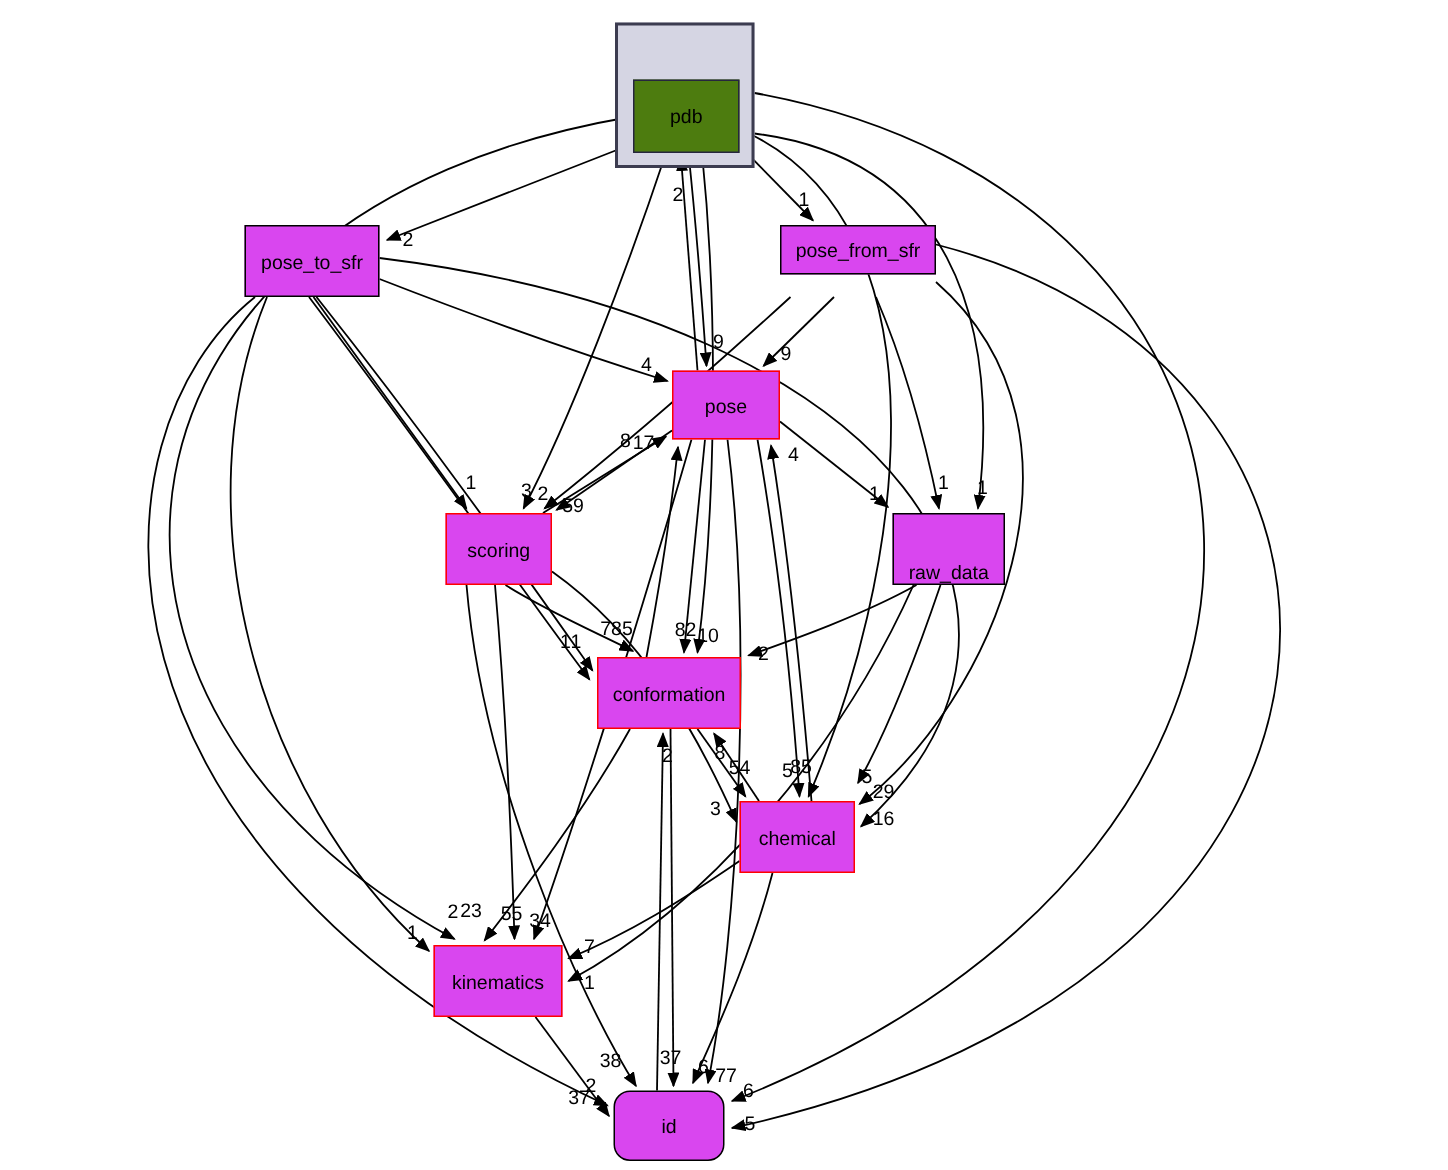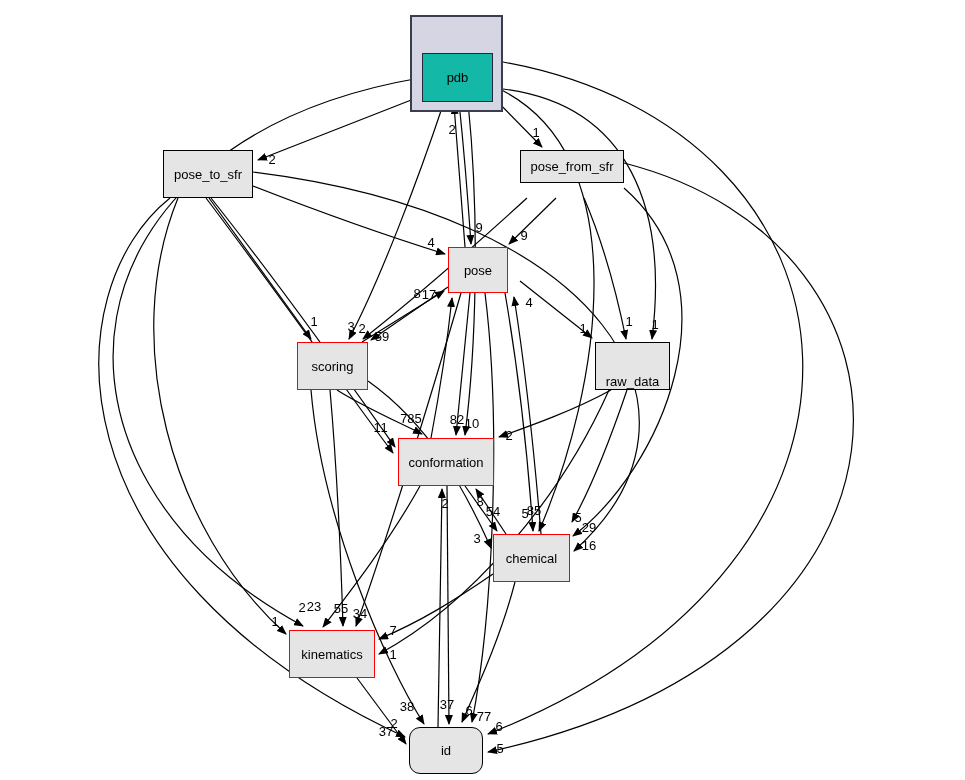--- a/index.html
+++ b/index.html
@@ -4,23 +4,23 @@
 <style>
   html,body{margin:0;padding:0;}
   body{width:965px;height:780px;position:relative;background:#ffffff;
        font-family:"Liberation Sans",sans-serif;overflow:hidden;}
   #graph-svg{position:absolute;left:0;top:0;}
   .edge{fill:none;stroke:#000000;stroke-width:1.2;}
   text.elabel{font-size:13px;fill:#000000;text-anchor:middle;}
   .cluster{position:absolute;background:#d5d5e3;border:2px solid #3c3c50;box-sizing:border-box;}
   .cluster-label{position:absolute;top:5px;left:0;right:0;text-align:center;font-size:13px;color:#c2410c;margin-top:36px;}
   .node{position:absolute;display:flex;align-items:center;justify-content:center;
-        font-size:13px;color:#000;background:#e5e5e5;border:1px solid #000000;box-sizing:border-box;}
+        font-size:13px;color:#000;background:#d946ef;border:1px solid #000000;box-sizing:border-box;}
   .node.red{border-color:#ff0000;}
-  .node.focus{background:#14b8a6;border-color:#26263e;}
+  .node.focus{background:#4d7c0f;border-color:#26263e;}
 </style>
 </head>
 <body>
 
 <svg id="graph-svg" width="965" height="780" viewBox="0 0 965 780">
     <defs>
       <marker id="arr" markerWidth="10" markerHeight="8" refX="9" refY="4" orient="auto" markerUnits="userSpaceOnUse">
         <path d="M0,0 L10,4 L0,8 Z" fill="#000"></path>
       </marker>
     </defs>
@@ -124,21 +124,21 @@
     </div>
     <div class="node focus" style="left: 422px; top: 53px; width: 71px; height: 49px;">
       <span>pdb</span>
     </div>
     <div class="node plain" style="left: 163px; top: 150px; width: 90px; height: 48px;">
       <span>pose_to_sfr</span>
     </div>
     <div class="node plain" style="left: 520px; top: 150px; width: 104px; height: 33px;">
       <span>pose_from_sfr</span>
     </div>
-    <div class="node red" style="left: 448px; top: 247px; width: 60px; height: 46px;">
+    <div class="node red" style="left: 448px; top: 247px; width: 72px; height: 46px;">
       <span>pose</span>
     </div>
     <div class="node red" style="left: 297px; top: 342px; width: 71px; height: 48px;">
       <span>scoring</span>
     </div>
     <div class="node plain" style="left: 595px; top: 342px; width: 75px; height: 48px; align-items: flex-end;">
       <span>raw_data</span>
     </div>
     <div class="node red" style="left: 398px; top: 438px; width: 96px; height: 48px;">
       <span>conformation</span>

